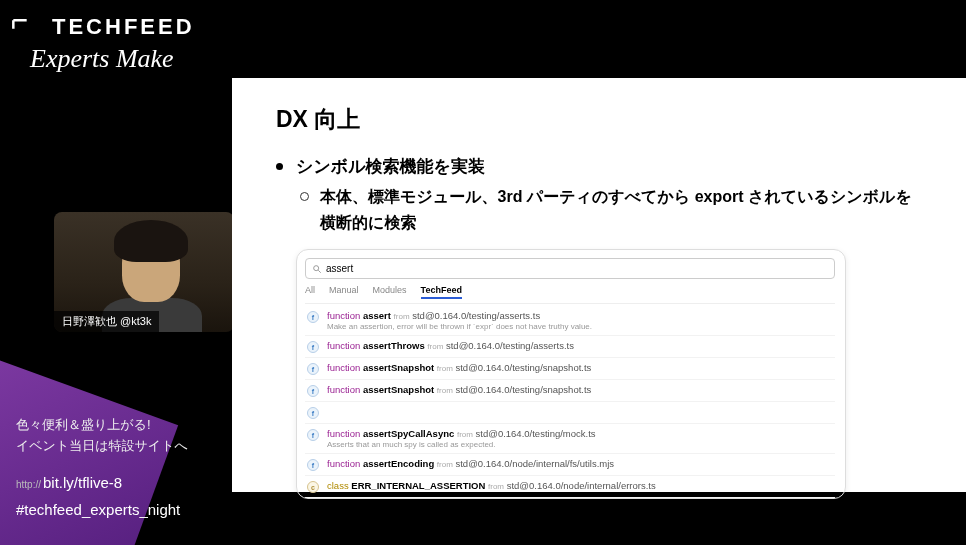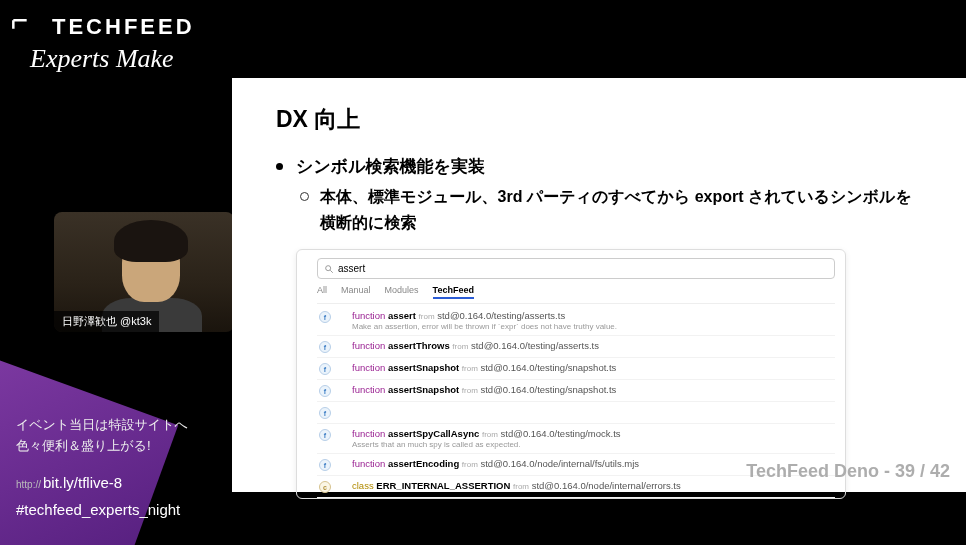--- a/index.html
+++ b/index.html
@@ -84,22 +84,22 @@
     font-size: 16px; font-weight: 600; line-height: 1.6;
     position: relative; padding-left: 44px; margin-bottom: 14px;
   }
   .slide li.lvl2::before {
     content: ""; position: absolute; left: 24px; top: 8px;
     width: 7px; height: 7px; border: 1.5px solid #333; border-radius: 50%;
   }
 
   .search-shot {
     margin-left: 20px; width: 550px;
-    border: 1px solid #ddd; border-radius: 6px;
-    padding: 8px 10px 0 20px;
+    border: 1px solid #ddd; border-radius: 12px;
+    padding: 8px 10px 0 8px;
     font-size: 9.5px;
     box-shadow: 0 2px 6px rgba(0,0,0,0.08);
   }
   .search-bar {
     border: 1px solid #ccc; border-radius: 4px;
     padding: 4px 6px; display: flex; align-items: center; gap: 4px;
     margin-bottom: 6px;
   }
   .search-bar svg { width: 10px; height: 10px; stroke: #888; }
   .search-bar input {
@@ -107,21 +107,21 @@
     font-family: inherit;
   }
   .tabs {
     display: flex; gap: 14px; color: #888; font-size: 9px;
     border-bottom: 1px solid #eee; padding-bottom: 4px; margin-bottom: 2px;
   }
   .tab { cursor: pointer; padding-bottom: 2px; }
   .tab.active { color: #000; font-weight: 700; border-bottom: 2px solid #2b5cd6; }
   .result {
     border-bottom: 1px solid #f2f2f2;
-    padding: 4px 2px; display: flex; gap: 21px; align-items: flex-start;
+    padding: 4px 2px; display: flex; gap: 8px; align-items: flex-start;
   }
   .badge {
     width: 12px; height: 12px; border-radius: 50%;
     border: 1px solid #b8cfe8; background: #eaf3fb;
     color: #3b7dc4; font-size: 7px; font-weight: 700;
     display: flex; align-items: center; justify-content: center;
     flex-shrink: 0; margin-top: 1px;
   }
   .badge.cls { border-color:#d6c28e; background:#fbf6e5; color:#b0903a; }
   .result-body { flex: 1; min-width: 0; }
@@ -153,22 +153,22 @@
   <div class="webcam">
     <div class="body"></div>
       <div class="head"></div>
       <div class="hair"></div>
     <div class="name-tag">日野澤歓也 @kt3k</div>
   </div>
 
   <div class="left-accent"></div>
 
   <div class="promo">
+    <div>色々便利＆盛り上がる!</div>
     <div>イベント当日は特設サイトへ</div>
-    <div>色々便利＆盛り上がる!</div>
   </div>
 
   <div class="link-block">
     <div>
       <span class="small">http://</span><span>bit.ly/tflive-8</span>
     </div>
     <div>#techfeed_experts_night</div>
   </div>
 </div>
 
@@ -239,14 +239,13 @@
         </div>
         <div class="result">
           <span class="badge cls">c</span>
           <div class="result-body">
             <div class="sig"><span class="kw-class">class</span> <span class="sym">ERR_INTERNAL_ASSERTION</span> <span class="from">from</span> <span class="path">std@0.164.0/node/internal/errors.ts</span></div>
           </div>
         </div>
       </div>
   </div>
 
-  <div class="page-counter">TechFeed Deno - 39 / 42</div>
 </div>
 
 </body></html>

